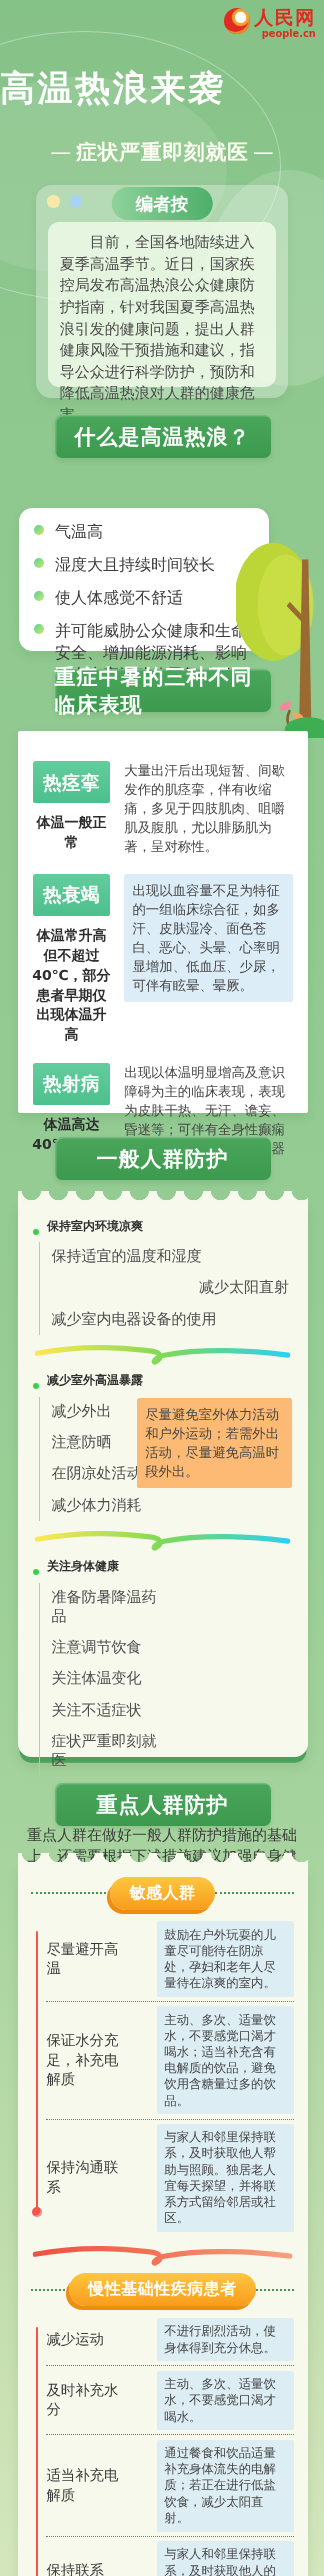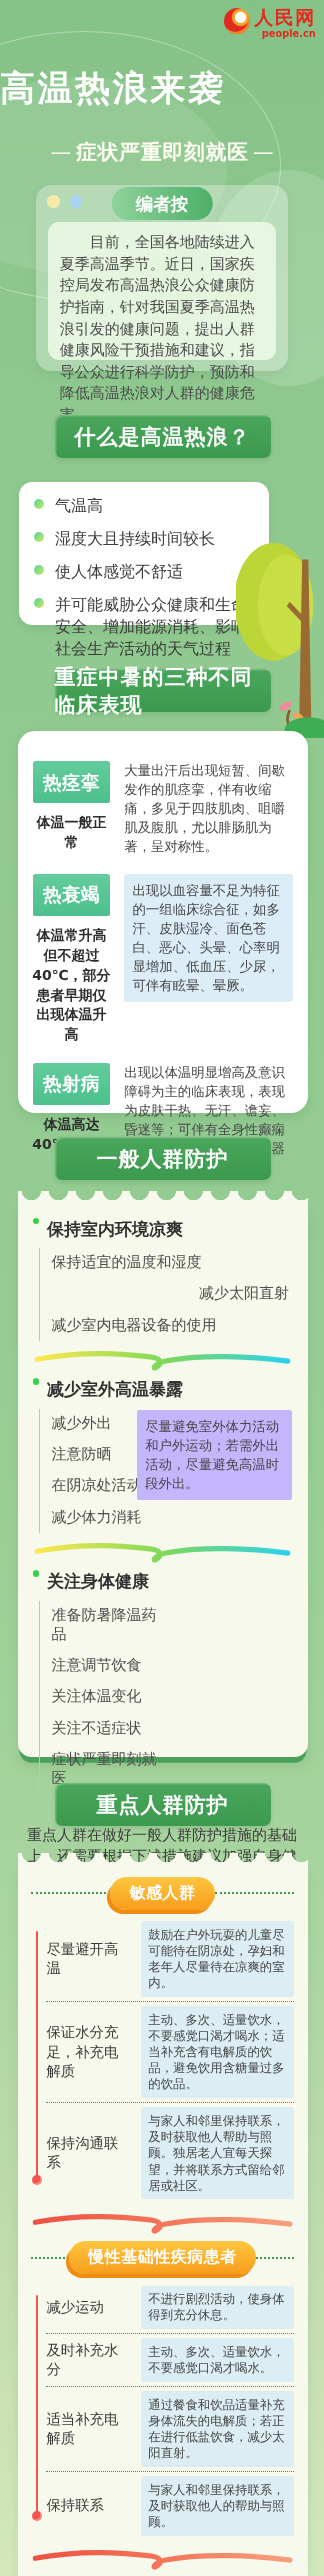--- a/index.html
+++ b/index.html
@@ -19,95 +19,95 @@
   .logo-text{display:flex;flex-direction:column;align-items:flex-end;line-height:1;}
   .logo-cn{font-size:19px;font-weight:800;color:#e02b20;letter-spacing:1.5px;}
   .logo-en{font-size:9.8px;font-weight:700;color:#e02b20;margin-top:1.5px;}
   
   .title{position:absolute;top:65px;left:0;right:0;
     font-size:35px;font-weight:900;color:#ffffff;letter-spacing:2.6px;}
   .subtitle{position:absolute;top:138px;left:0;right:0;display:flex;align-items:center;justify-content:center;
     gap:4.1px;color:#fefef2;font-size:20.6px;font-weight:700;letter-spacing:1px;}
   .subtitle .dash{font-weight:400;}
   
-  .editor{position:absolute;top:185px;left:36px;width:252px;height:186px;
+  .editor{position:absolute;top:185px;left:36px;width:252px;height:213px;
     background:rgba(255,255,255,.30);border-radius:15.5px;box-shadow:0 4.1px 8.2px rgba(70,120,70,.10);}
   .ed-dot{position:absolute;top:10.3px;width:12.4px;height:12.4px;border-radius:50%;}
   .ed-dot.yellow{left:11.3px;background:#f7e9a8;}
   .ed-dot.blue{left:34px;background:#a9d3f2;}
   .editor-badge{position:absolute;top:2.1px;left:50%;transform:translateX(-50%);
     background:linear-gradient(90deg,#8ed29a,#4daf6a);color:#fff;font-size:17.5px;font-weight:800;
     padding:4.6px 24px;border-radius:20.6px;white-space:nowrap;}
   .editor-inner{position:absolute;top:37px;left:12.4px;right:12.4px;bottom:11.3px;
     background:rgba(244,252,236,.78);border-radius:11.3px;padding:10.3px 11.3px;box-sizing:border-box;}
   .editor-text{margin:0;font-size:15px;line-height:1.44;color:#4a4a4a;text-indent:2em;}
   
   .sec-h{position:absolute;left:50%;transform:translateX(-50%);width:216px;height:43px;
     background:linear-gradient(180deg,#49a65b,#3c9a4f);border-radius:7.2px;
     display:flex;align-items:center;justify-content:center;color:#fff;font-size:21px;font-weight:800;
     letter-spacing:1px;box-shadow:inset 1.5px 1.5px 0 rgba(255,255,255,.22),0 2.1px 4.1px rgba(50,100,50,.15);}
   .sec-h.s1{top:415px;}
   .sec-h.s2{top:669px;}
   .sec-h.s3{top:1137px;}
   .sec-h.s4{top:1783px;}
   
-  .card-what{position:absolute;top:482px;left:18.5px;width:250px;height:143px;background:#ffffff;
+  .card-what{position:absolute;top:508px;left:18.5px;width:250px;height:143px;background:#ffffff;
     border-radius:13.4px;padding:13.4px 11.3px 10.3px 15.5px;box-sizing:border-box;box-shadow:0 4.1px 9.3px rgba(60,120,60,.14);}
   .bullet-row{display:flex;align-items:flex-start;margin-bottom:10.8px;}
   .b-dot{flex:none;width:9.8px;height:9.8px;border-radius:50%;margin:4.1px 11.3px 0 0;
     background:linear-gradient(135deg,#54d0a2,#cfe95f);}
   .bullet-text{font-size:16px;line-height:1.38;color:#3d3d3d;}
   
   .tree{position:absolute;top:541px;right:0;width:89px;height:197px;}
   
   .card-severe{position:absolute;top:731px;left:17.5px;width:290px;height:382px;background:#ffffff;
-    border-radius:17px;padding:30px 14.4px 12.4px 13.4px;box-sizing:border-box;box-shadow:0 4.1px 9.3px rgba(60,120,60,.14);}
+    border-radius:2px;padding:30px 14.4px 12.4px 13.4px;box-sizing:border-box;box-shadow:0 4.1px 9.3px rgba(60,120,60,.14);}
   .sev-row{display:flex;margin-bottom:17.5px;}
   .sev-left{flex:none;width:81px;display:flex;flex-direction:column;align-items:center;}
   .sev-tag{width:77px;height:42px;background:linear-gradient(180deg,#63cc9d,#4cc08d);color:#fff;
     font-size:18.5px;font-weight:800;display:flex;align-items:center;justify-content:center;border-radius:2.6px;letter-spacing:0.5px;}
   .sev-temp{margin-top:10.3px;font-size:14px;font-weight:700;color:#2e2e2e;text-align:center;line-height:1.42;}
   .sev-desc{flex:1;margin-left:12.4px;font-size:13.4px;line-height:1.42;color:#474747;}
   .sev-desc.hl{background:#dcedf8;padding:7.2px 8.2px;border-radius:2.6px;align-self:flex-start;}
   
   .scallop{height:11.3px;background-image:radial-gradient(circle 9.8px at 13.4px 0px, transparent 9.3px, #f7f9ec 9.8px);
     background-size:27px 11.3px;background-repeat:repeat-x;}
   .card-body{background:#f7f9ec;border-radius:0 0 13.4px 13.4px;box-sizing:border-box;
     box-shadow:0 7.2px 0 -1.5px #4ba05c,0 9.3px 10.3px rgba(60,120,60,.15);}
   
   .card-general{position:absolute;top:1191px;left:17.5px;width:290px;height:567px;}
   .card-general .card-body{height:555px;padding:11.3px 15.5px 10.3px;}
-  .g-title{display:flex;align-items:flex-start;gap:7.7px;font-size:17px;font-weight:800;color:#313131;margin:4.1px 0 7.2px;}
+  .g-title{display:flex;align-items:flex-end;gap:7.7px;font-size:12px;font-weight:800;color:#313131;margin:4.1px 0 7.2px;}
   .g-dot{flex:none;width:6.2px;height:6.2px;border-radius:50%;background:#37d24a;}
   .g-items{margin-left:6.2px;padding:5.2px 0 3.1px 11.3px;border-left:1.5px solid #93d9c4;}
   .g-item{font-size:15px;color:#4e4e4e;margin-bottom:12.4px;}
   .g-item:last-child{margin-bottom:3.1px;}
   .g-item.right{text-align:right;padding-right:3.1px;}
   .g-wrap{position:relative;}
-  .g-note{position:absolute;top:1px;right:0;width:155px;background:#c4b5fd;border-radius:2.6px;
+  .g-note{position:absolute;top:1px;right:0;width:155px;background:#fdba74;border-radius:2.6px;
     padding:7.2px 8.2px;font-size:13.4px;line-height:1.42;color:#484848;box-sizing:border-box;}
   .g-wrap .g-items{width:108px;}
   .wave{display:block;width:100%;height:27px;margin:3.1px 0 7.2px;}
   
   .card-key{position:absolute;top:1853px;left:17.5px;width:290px;height:1059px;}
   .card-key .card-body{height:1048px;padding:8.2px 13.4px 9.3px;}
   .intro{position:absolute;top:1825px;left:23px;width:278px;text-align:center;
     font-size:15px;line-height:1.4;color:#3a3a3a;}
   .badge-row{display:flex;align-items:center;margin:4.1px 0 7.2px;}
   .badge-line{flex:1;border-top:2.1px dotted #3e9a50;}
   .badge{background:linear-gradient(180deg,#ffc63f,#f89c1c);box-shadow:-3.1px 4.1px 0 #ef8d10;
     color:#fff;font-size:16px;font-weight:800;padding:6.2px 19.6px;border-radius:24px;white-space:nowrap;letter-spacing:0.5px;}
   .kp-group{position:relative;padding-left:15.5px;margin-bottom:2.1px;}
   .kp-line{position:absolute;left:5.2px;top:13.4px;bottom:24px;width:1.5px;background:#f4544c;border-radius:1px;}
   .kp-line::after{content:"";position:absolute;left:-4.1px;bottom:-5.2px;width:9.8px;height:9.8px;border-radius:50%;
     background:#f4544c;box-shadow:inset -1.5px -1.5px 0 rgba(255,255,255,.35);}
   .kp-row{display:flex;align-items:center;padding:4.1px 0;}
   .kp-row + .kp-row{border-top:1.5px dotted #3e9a50;}
   .kp-label{flex:none;width:82px;font-size:14.4px;color:#3a3a3a;line-height:1.35;}
-  .kp-note{flex:none;margin-left:auto;width:153px;background:#dcedf3;border-radius:2.6px;
+  .kp-note{flex:none;margin-left:auto;width:137px;background:#dcedf3;border-radius:2.6px;
     padding:5.7px 7.2px;font-size:12.4px;line-height:1.3;color:#464646;box-sizing:border-box;}
 </style>
 </head>
 <body>
 
 <svg width="0" height="0" style="position:absolute" aria-hidden="true">
   <defs>
     <linearGradient id="wg1" x1="0" y1="0" x2="1" y2="0">
       <stop offset="0" stop-color="#ffe84f"></stop>
         <stop offset="0.5" stop-color="#7fd957"></stop>

